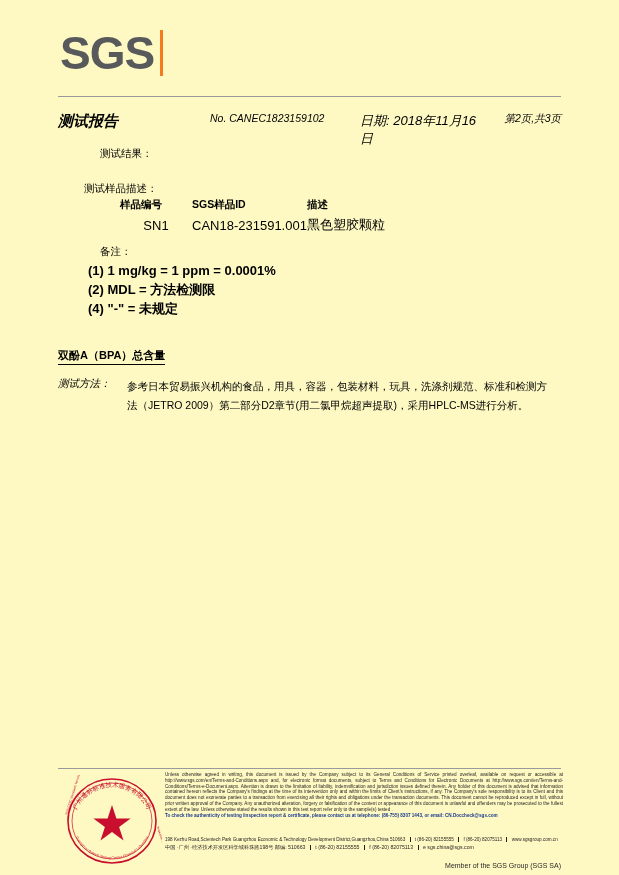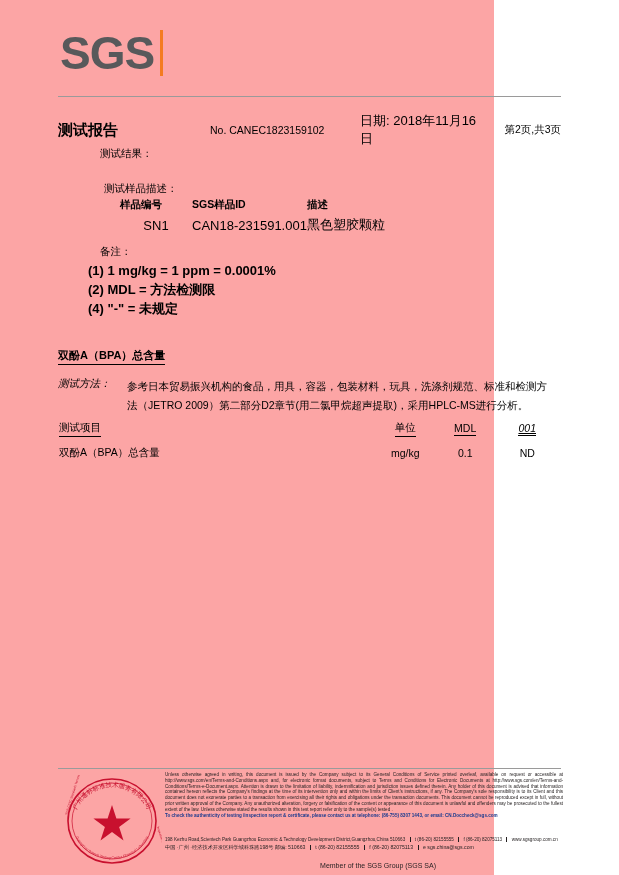--- a/index.html
+++ b/index.html
@@ -10,23 +10,23 @@
   body {
     width: 619px;
     height: 875px;
     font-family: "Liberation Sans", sans-serif;
     color: #000;
     position: relative;
     overflow: hidden;
   }
   .page {
     position: relative;
-    width: 494px;
+    width: 619px;
     height: 875px;
-    background: #fca5a5;
+    background: #fef9c3;
   }
 
   
   .logo-wrap {
     position: absolute;
     left: 58px;
     top: 30px;
     width: 500px;
     height: 60px;
   }
@@ -50,21 +50,22 @@
     background: #9a9a9a;
   }
 
   
   .title-row {
     position: absolute;
     left: 58px;
     top: 112px;
     width: 503px;
     display: flex;
-    align-items: center;
+    align-items: flex-start;
+    font-style: italic;
   }
   .doc-title {
     font-size: 15px;
     font-weight: bold;
     color: #000;
     width: 152px;
   }
   .report-no {
     font-size: 10.5px;
     width: 150px;
@@ -81,21 +82,21 @@
   }
 
   
   .blk {
     position: absolute;
     font-size: 10.5px;
     line-height: 17px;
     margin-left: 42px;
   }
   .label-result { left: 58px; top: 145px; }
-  .label-sample { left: 62px; top: 180px; }
+  .label-sample { left: 42px; top: 180px; }
 
   .sample-table {
     position: absolute;
     left: 88px;
     top: 198px;
     font-size: 10.5px;
     border-collapse: collapse;
     margin-left: 32px;
   }
   .sample-table th {
@@ -278,38 +279,20 @@
     <div>(1) 1 mg/kg = 1 ppm = 0.0001%</div>
     <div>(2) MDL = 方法检测限</div>
     <div>(4) "-" = 未规定</div>
   </div>
 
   <div class="section-head">双酚A（BPA）总含量</div>
 
   <div class="method-label">测试方法：</div>
   <div class="method-text">参考日本贸易振兴机构的食品，用具，容器，包装材料，玩具，洗涤剂规范、标准和检测方法（JETRO 2009）第二部分D2章节(用二氯甲烷超声提取)，采用HPLC-MS进行分析。</div>
 
-  <table class="res-table">
-    <thead>
-      <tr>
-        <th class="c-item"><span>测试项目</span></th>
-        <th class="c-unit"><span>单位</span></th>
-        <th class="c-mdl"><span>MDL</span></th>
-        <th class="c-val"><u>001</u></th>
-      </tr>
-    </thead>
-    <tbody>
-      <tr>
-        <td class="c-item">双酚A（BPA）总含量</td>
-        <td class="c-unit">mg/kg</td>
-        <td class="c-mdl">0.1</td>
-        <td class="c-val">ND</td>
-      </tr>
-    </tbody>
-  </table>
 
   <div class="footer-rule"></div>
 
   <div class="stamp">
     <svg width="100" height="92" viewBox="0 0 100 92" xmlns="http://www.w3.org/2000/svg">
       <ellipse cx="50" cy="46" rx="44" ry="42" fill="none" stroke="#c8102e" stroke-width="1.6"></ellipse>
       <ellipse cx="50" cy="46" rx="40" ry="38" fill="none" stroke="#c8102e" stroke-width="0.7"></ellipse>
       <path id="arcTop" d="M 12 48 A 38 36 0 0 1 88 48" fill="none" stroke="none"></path>
       <text fill="#c8102e" font-size="6.4" font-family="'Liberation Sans',sans-serif">
         <textPath href="#arcTop" startOffset="50%" text-anchor="middle">广州通标标准技术服务有限公司</textPath>

